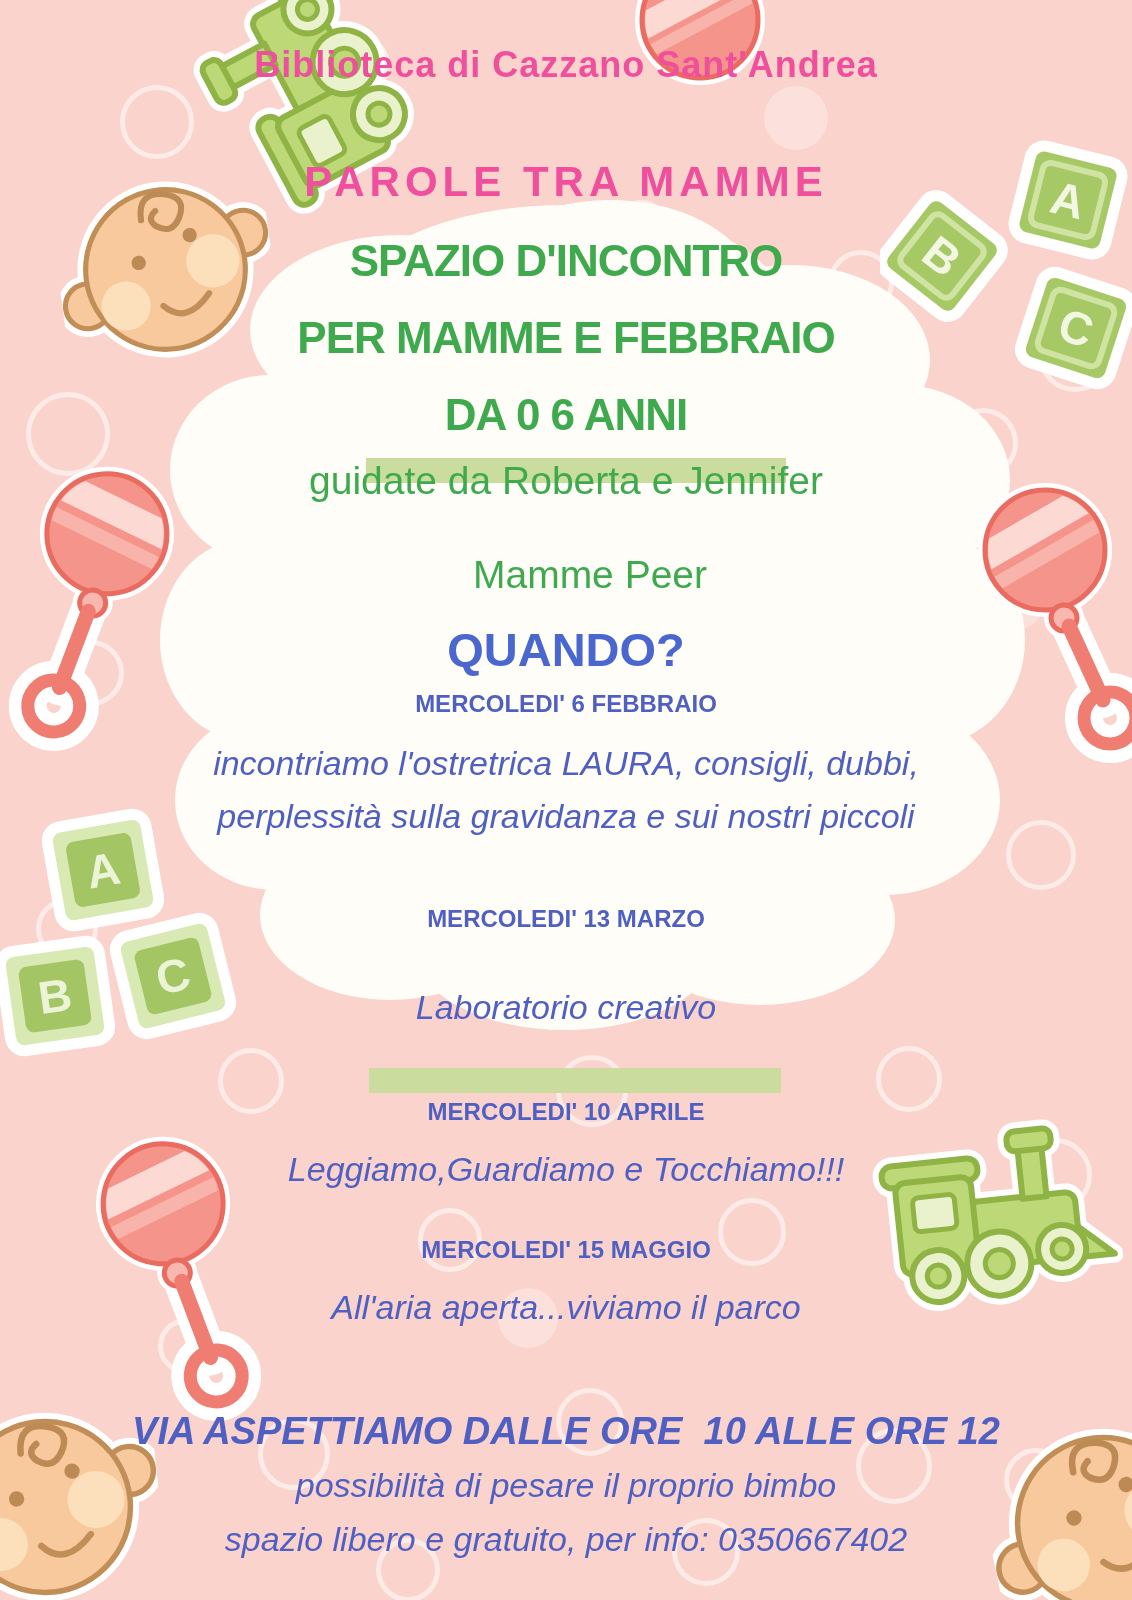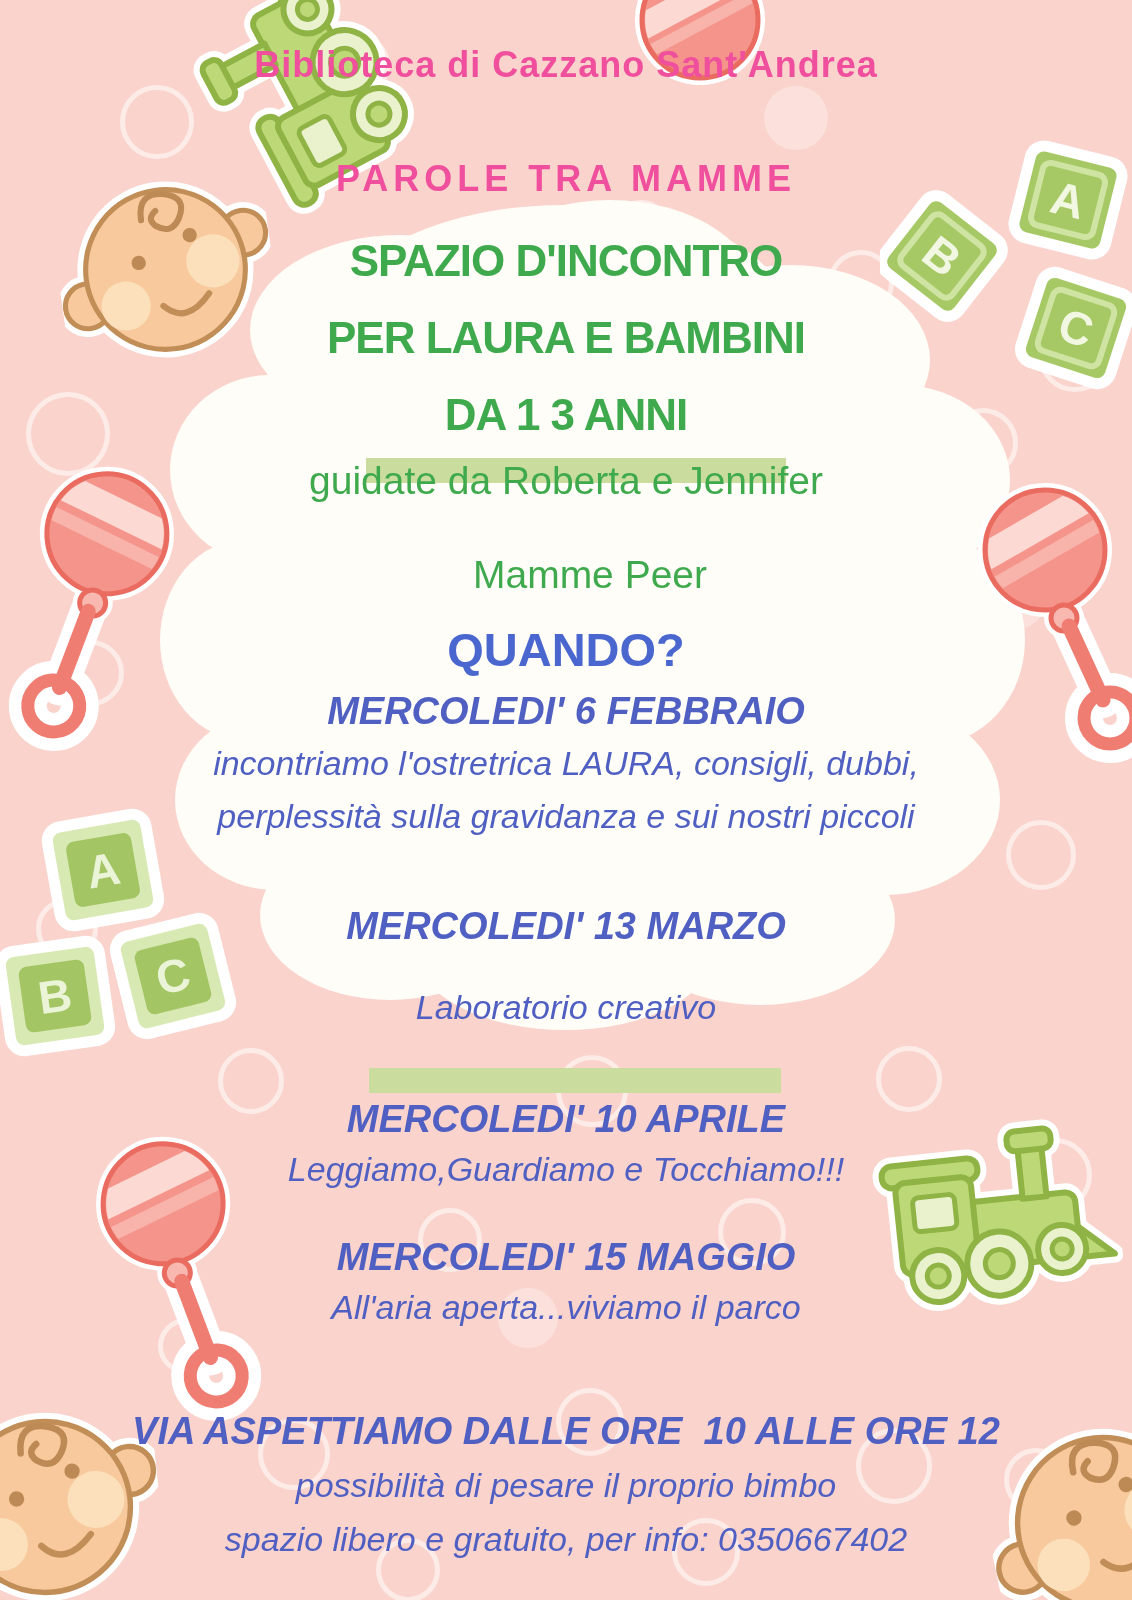--- a/index.html
+++ b/index.html
@@ -17,39 +17,39 @@
   .line{
     position:absolute;left:0;width:100%;
     text-align:center;white-space:pre-wrap;
     pointer-events:none;
   }
   .title{
     top:44px;font-size:36px;font-weight:800;letter-spacing:1px;
     color:var(--magenta,#ef4f9d);
   }
   .event{
-    top:158px;font-size:36px;font-weight:800;letter-spacing:5px;
+    top:158px;font-size:42px;font-weight:800;letter-spacing:5px;
     color:var(--magenta,#ef4f9d);
   }
   .green-big{
     font-size:44px;font-weight:700;letter-spacing:-1px;
     color:var(--green,#3faa4d);
   }
   .green-reg{
     font-size:39px;font-weight:400;letter-spacing:0px;
     color:var(--green,#3faa4d);
   }
   .sub1{top:236px;} .sub2{top:313px;} .sub3{top:390px;}
   .guid1{top:459px;} .guid2{top:553px;margin-left:24px;}
   .quando{
     top:622px;font-size:47px;font-weight:700;letter-spacing:0px;
     color:var(--blue-bright,#4a67d0);
   }
   .date{
-    font-size:38px;font-weight:700;font-style:italic;letter-spacing:0px;
+    font-size:24px;font-weight:700;letter-spacing:0px;
     color:var(--blue,#4f5fc2);
   }
   .desc{
     font-size:34px;font-weight:500;font-style:italic;
     color:var(--blue,#4f5fc2);
   }
   .d0{top:690px;} .d0a{top:744px;} .d0b{top:797px;}
   .d1{top:905px;} .d1a{top:960px;margin-top:28px;}
   .d2{top:1098px;} .d2a{top:1150px;}
   .d3{top:1236px;} .d3a{top:1288px;}
@@ -285,22 +285,22 @@
       <use href="#sym-baby"></use>
     </svg>
   <svg class="deco baby-br" width="230" height="230">
       <use href="#sym-baby"></use>
     </svg>
 
   <div class="line title">Biblioteca di Cazzano Sant'Andrea</div>
   <div class="line event">PAROLE TRA MAMME</div>
 
   <div class="line green-big sub1">SPAZIO D'INCONTRO</div>
-  <div class="line green-big sub2">PER LAURA E BAMBINI</div>
-  <div class="line green-big sub3">DA 1 3 ANNI</div>
+  <div class="line green-big sub2">PER MAMME E FEBBRAIO</div>
+  <div class="line green-big sub3">DA 0 6 ANNI</div>
 
   <div class="divider div1"></div>
 
   <div class="line green-reg guid1">guidate da Roberta e Jennifer</div>
   <div class="line green-reg guid2">Mamme Peer</div>
 
   <div class="line quando">QUANDO?</div>
 
   <div class="line date d0">MERCOLEDI' 6 FEBBRAIO</div>
   <div class="line desc d0a">incontriamo l'ostretrica LAURA, consigli, dubbi,</div>

